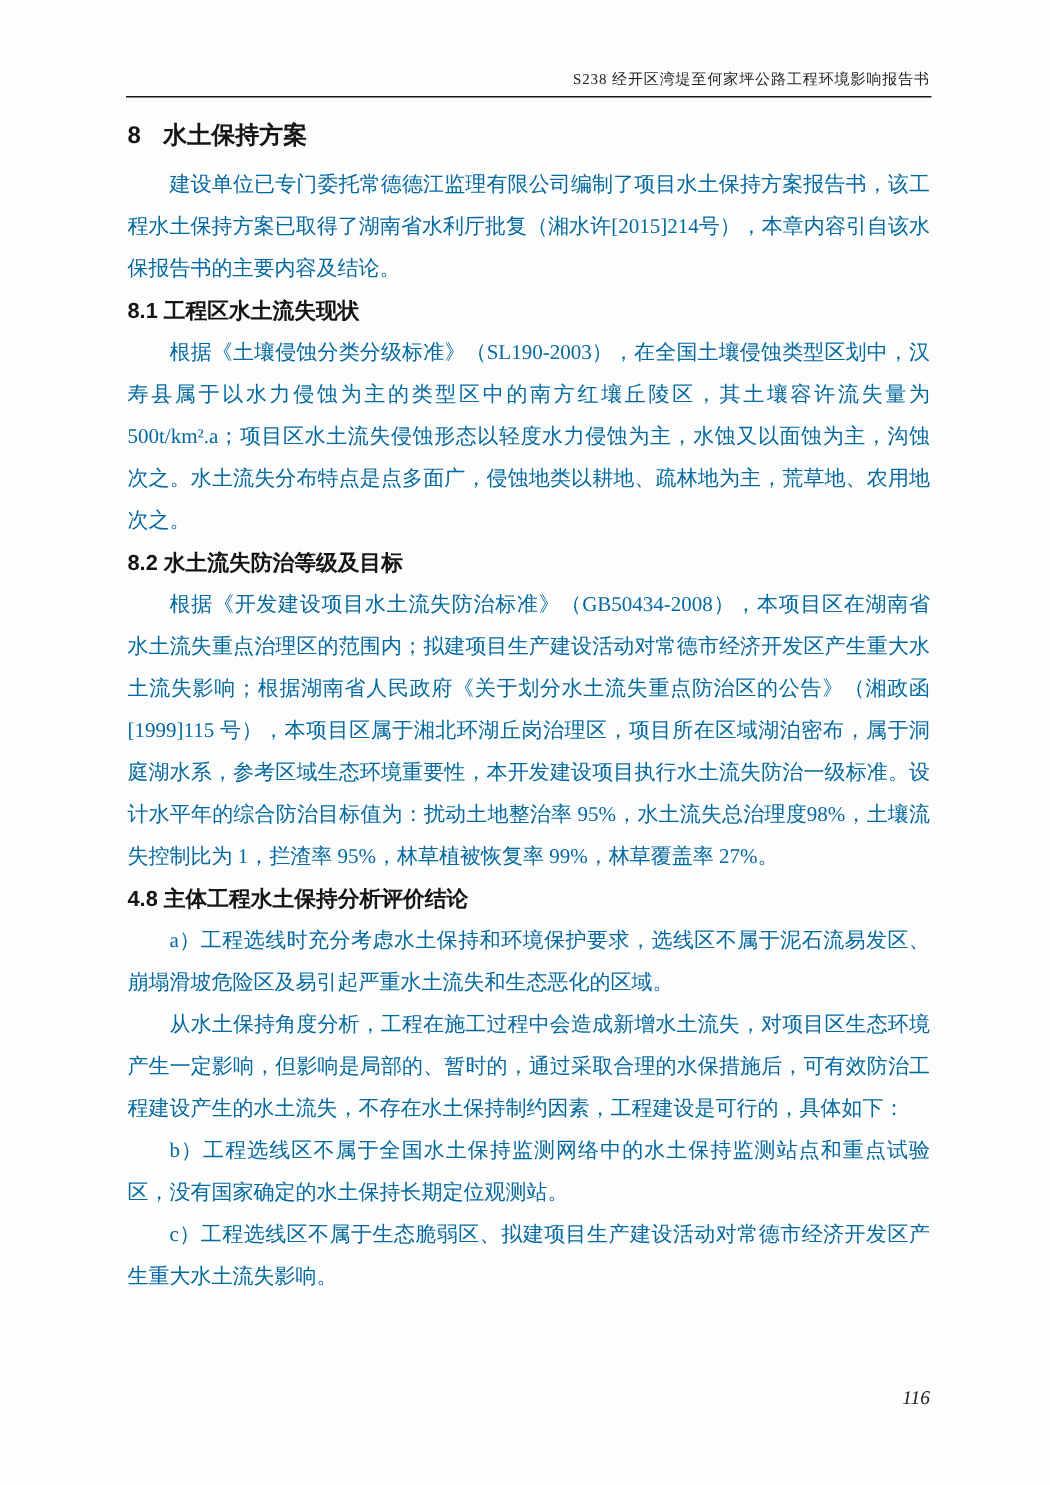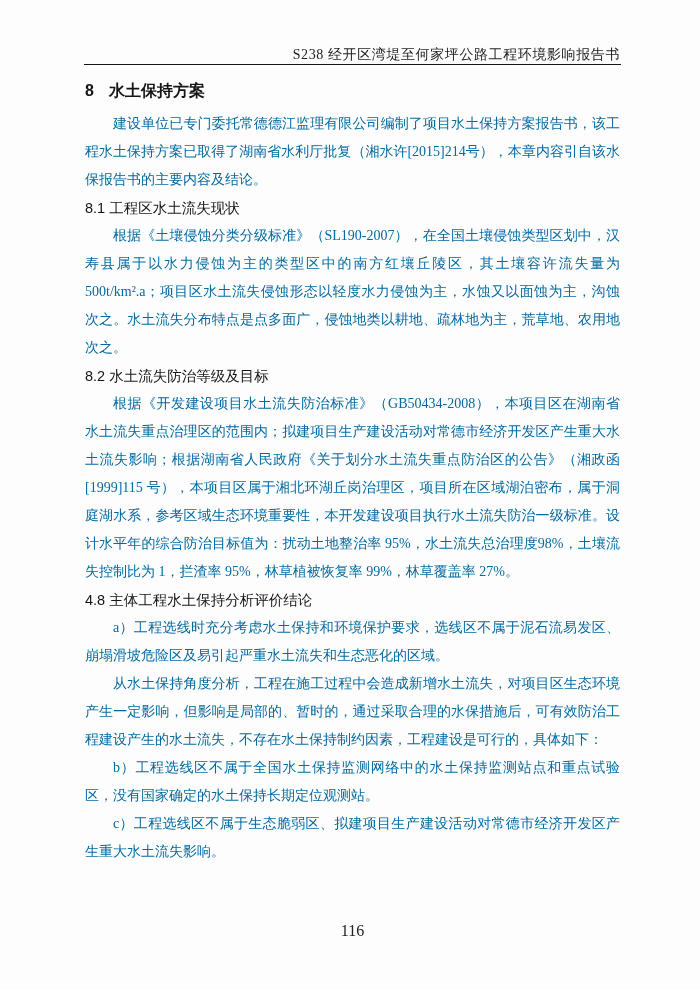--- a/index.html
+++ b/index.html
@@ -16,21 +16,21 @@
     background: #fdfdfd;
     overflow: hidden;
     color: #1b1b1b;
   }
   .running-header {
     position: absolute;
     top: 46px;
     left: 85px;
     width: 535px;
     text-align: right;
-    font-size: 14px;
+    font-size: 10px;
     letter-spacing: 0.6px;
     color: #1d1d1d;
     white-space: nowrap;
   }
   .header-rule {
     position: absolute;
     top: 64px;
     left: 84px;
     width: 537px;
     border-top: 1.6px solid #161616;
@@ -49,39 +49,40 @@
     margin-bottom: 4px;
     color: #151515;
   }
   .chapter-heading .chapter-num {
     display: inline-block;
     margin-right: 15px;
   }
   .section-heading {
     font-family: "Liberation Sans", "DejaVu Sans", sans-serif;
     font-size: 14.5px;
-    font-weight: 400;
+    font-weight: 700;
     line-height: 28px;
     color: #151515;
   }
   .body-para {
     font-size: 14px;
     line-height: 28px;
     text-align: justify;
     text-indent: 2em;
     color: #0369a1;
   }
   .page-number {
     position: absolute;
     bottom: 50px;
     left: 85px;
     width: 535px;
-    text-align: center;
-    font-size: 16px;
+    text-align: right;
+    font-size: 13px;
     color: #222222;
+    font-style: italic;
   }
 </style>
 </head>
 <body>
 
 <div class="page">
 
   <div class="running-header">S238 经开区湾堤至何家坪公路工程环境影响报告书</div>
 
   <div class="header-rule"></div>
@@ -89,21 +90,21 @@
   <div class="content">
 
     <div class="chapter-heading">
       <span class="chapter-num">8</span><span>水土保持方案</span>
     </div>
 
     <p class="body-para">建设单位已专门委托常德德江监理有限公司编制了项目水土保持方案报告书，该工程水土保持方案已取得了湖南省水利厅批复（湘水许[2015]214号），本章内容引自该水保报告书的主要内容及结论。</p>
 
     <div class="section-heading">8.1 工程区水土流失现状</div>
 
-    <p class="body-para">根据《土壤侵蚀分类分级标准》（SL190-2007），在全国土壤侵蚀类型区划中，汉寿县属于以水力侵蚀为主的类型区中的南方红壤丘陵区，其土壤容许流失量为500t/km².a；项目区水土流失侵蚀形态以轻度水力侵蚀为主，水蚀又以面蚀为主，沟蚀次之。水土流失分布特点是点多面广，侵蚀地类以耕地、疏林地为主，荒草地、农用地次之。</p>
+    <p class="body-para">根据《土壤侵蚀分类分级标准》（SL190-2003），在全国土壤侵蚀类型区划中，汉寿县属于以水力侵蚀为主的类型区中的南方红壤丘陵区，其土壤容许流失量为500t/km².a；项目区水土流失侵蚀形态以轻度水力侵蚀为主，水蚀又以面蚀为主，沟蚀次之。水土流失分布特点是点多面广，侵蚀地类以耕地、疏林地为主，荒草地、农用地次之。</p>
 
     <div class="section-heading">8.2 水土流失防治等级及目标</div>
 
     <p class="body-para">根据《开发建设项目水土流失防治标准》（GB50434-2008），本项目区在湖南省水土流失重点治理区的范围内；拟建项目生产建设活动对常德市经济开发区产生重大水土流失影响；根据湖南省人民政府《关于划分水土流失重点防治区的公告》（湘政函[1999]115 号），本项目区属于湘北环湖丘岗治理区，项目所在区域湖泊密布，属于洞庭湖水系，参考区域生态环境重要性，本开发建设项目执行水土流失防治一级标准。设计水平年的综合防治目标值为：扰动土地整治率 95%，水土流失总治理度98%，土壤流失控制比为 1，拦渣率 95%，林草植被恢复率 99%，林草覆盖率 27%。</p>
 
     <div class="section-heading">4.8 主体工程水土保持分析评价结论</div>
 
     <p class="body-para">a）工程选线时充分考虑水土保持和环境保护要求，选线区不属于泥石流易发区、崩塌滑坡危险区及易引起严重水土流失和生态恶化的区域。</p>
 
     <p class="body-para">从水土保持角度分析，工程在施工过程中会造成新增水土流失，对项目区生态环境产生一定影响，但影响是局部的、暂时的，通过采取合理的水保措施后，可有效防治工程建设产生的水土流失，不存在水土保持制约因素，工程建设是可行的，具体如下：</p>

